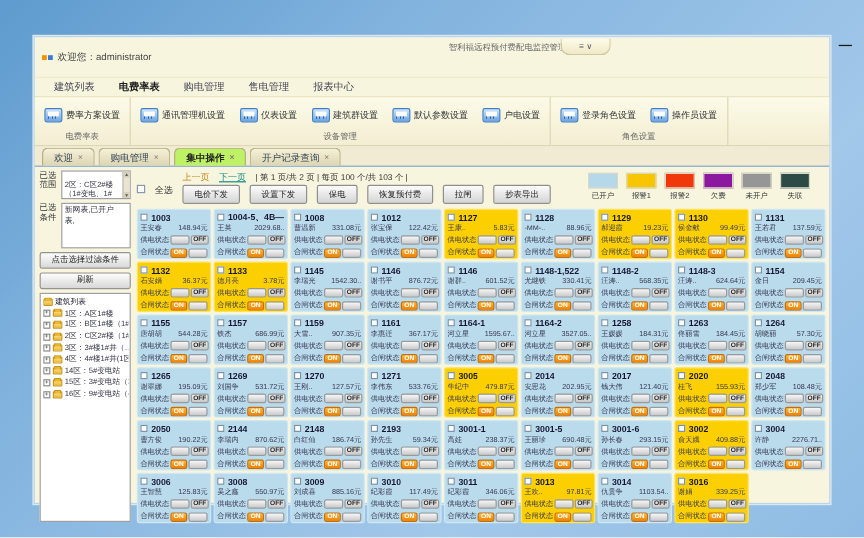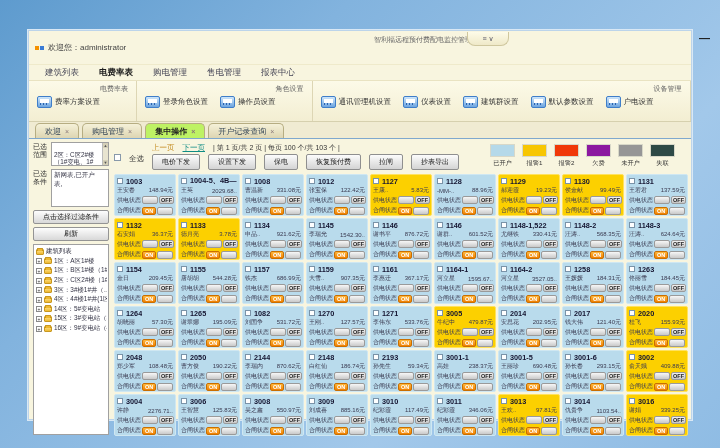--- a/index.html
+++ b/index.html
@@ -33,21 +33,21 @@
     font-size:7px; color:#556; }
 
   
   .menubar { height:15px; display:flex; align-items:center; gap:20px; padding:0 16px; }
   .menu-item { font-size:8.5px; color:#445; cursor:default; }
   .menu-item.active { font-weight:bold; color:#1c1c1c; }
 
   
   .ribbon { height:42px; display:flex; background:linear-gradient(#fcfae8,#f3eed2);
     border-top:1px solid #e9e3c2; border-bottom:1px solid #d6d0ae; }
-  .rgroup { display:flex; flex-direction:row; border-right:1px solid #ddd6b4; padding:2px 8px 0 8px; }
+  .rgroup { display:flex; flex-direction:column; border-right:1px solid #ddd6b4; padding:2px 8px 0 8px; }
   .rbuttons { flex:1; display:flex; align-items:center; gap:12px; }
   .rbtn { display:flex; align-items:center; gap:3px; cursor:default; }
   .micon { width:15px; height:12px; border:1px solid #3f7ec9; border-radius:2px;
     background:linear-gradient(#cfe6fa,#6ea5e0); position:relative; flex:0 0 auto; }
   .micon:before { content:""; position:absolute; left:2px; right:2px; top:2px; height:4px; background:#fff; }
   .micon:after { content:""; position:absolute; left:2px; right:2px; bottom:2px; height:2px;
     background:repeating-linear-gradient(90deg,#2a63b0 0 1px,transparent 1px 3px); }
   .rbtn-label { font-size:7.5px; color:#333; white-space:nowrap; }
   .rgroup-label { text-align:center; font-size:7px; color:#666; padding:1px 0 2px; }
 
@@ -157,53 +157,53 @@
               <span class="micon"></span>
               <span class="rbtn-label">费率方案设置</span>
             </div>
           </div>
           <div class="rgroup-label">电费率表</div>
         </div>
         <div class="rgroup">
           <div class="rbuttons">
             <div class="rbtn">
               <span class="micon"></span>
-              <span class="rbtn-label">登录角色设置</span>
+              <span class="rbtn-label">通讯管理机设置</span>
             </div>
             <div class="rbtn">
               <span class="micon"></span>
-              <span class="rbtn-label">操作员设置</span>
+              <span class="rbtn-label">仪表设置</span>
+            </div>
+            <div class="rbtn">
+              <span class="micon"></span>
+              <span class="rbtn-label">建筑群设置</span>
+            </div>
+            <div class="rbtn">
+              <span class="micon"></span>
+              <span class="rbtn-label">默认参数设置</span>
+            </div>
+            <div class="rbtn">
+              <span class="micon"></span>
+              <span class="rbtn-label">户电设置</span>
             </div>
           </div>
-          <div class="rgroup-label">角色设置</div>
+          <div class="rgroup-label">设备管理</div>
         </div>
         <div class="rgroup">
           <div class="rbuttons">
             <div class="rbtn">
               <span class="micon"></span>
-              <span class="rbtn-label">通讯管理机设置</span>
+              <span class="rbtn-label">登录角色设置</span>
             </div>
             <div class="rbtn">
               <span class="micon"></span>
-              <span class="rbtn-label">仪表设置</span>
-            </div>
-            <div class="rbtn">
-              <span class="micon"></span>
-              <span class="rbtn-label">建筑群设置</span>
-            </div>
-            <div class="rbtn">
-              <span class="micon"></span>
-              <span class="rbtn-label">默认参数设置</span>
-            </div>
-            <div class="rbtn">
-              <span class="micon"></span>
-              <span class="rbtn-label">户电设置</span>
+              <span class="rbtn-label">操作员设置</span>
             </div>
           </div>
-          <div class="rgroup-label">设备管理</div>
+          <div class="rgroup-label">角色设置</div>
         </div>
       </div>
 
     <div class="tabbar">
         <div class="tab">
           <span class="tab-label">欢迎</span>
           <span class="tab-close">×</span>
         </div>
         <div class="tab">
           <span class="tab-label">购电管理</span>
@@ -553,40 +553,20 @@
       <span class="pill blank"></span>
       <span class="pill off">OFF</span>
     </div>
     <div class="srow">
       <span class="slabel">合闸状态</span>
       <span class="pill on">ON</span>
       <span class="pill blank"></span>
     </div>
   </div>
 
-  <div class="card open">
-    <div class="card-head">
-      <span class="ccb"></span>
-      <span class="room">1134</span>
-    </div>
-    <div class="nrow">
-      <span class="tname">申品..</span>
-      <span class="amount">921.62元</span>
-    </div>
-    <div class="srow">
-      <span class="slabel">供电状态</span>
-      <span class="pill blank"></span>
-      <span class="pill off">OFF</span>
-    </div>
-    <div class="srow">
-      <span class="slabel">合闸状态</span>
-      <span class="pill on">ON</span>
-      <span class="pill blank"></span>
-    </div>
-  </div>
 
   <div class="card open">
     <div class="card-head">
       <span class="ccb"></span>
       <span class="room">1145</span>
     </div>
     <div class="nrow">
       <span class="tname">李瑞光</span>
       <span class="amount">1542.30..</span>
     </div>
@@ -934,21 +914,21 @@
     <div class="srow">
       <span class="slabel">合闸状态</span>
       <span class="pill on">ON</span>
       <span class="pill blank"></span>
     </div>
   </div>
 
   <div class="card open">
     <div class="card-head">
       <span class="ccb"></span>
-      <span class="room">1082</span>
+      <span class="room">1269</span>
     </div>
     <div class="nrow">
       <span class="tname">刘国争</span>
       <span class="amount">531.72元</span>
     </div>
     <div class="srow">
       <span class="slabel">供电状态</span>
       <span class="pill blank"></span>
       <span class="pill off">OFF</span>
     </div>

